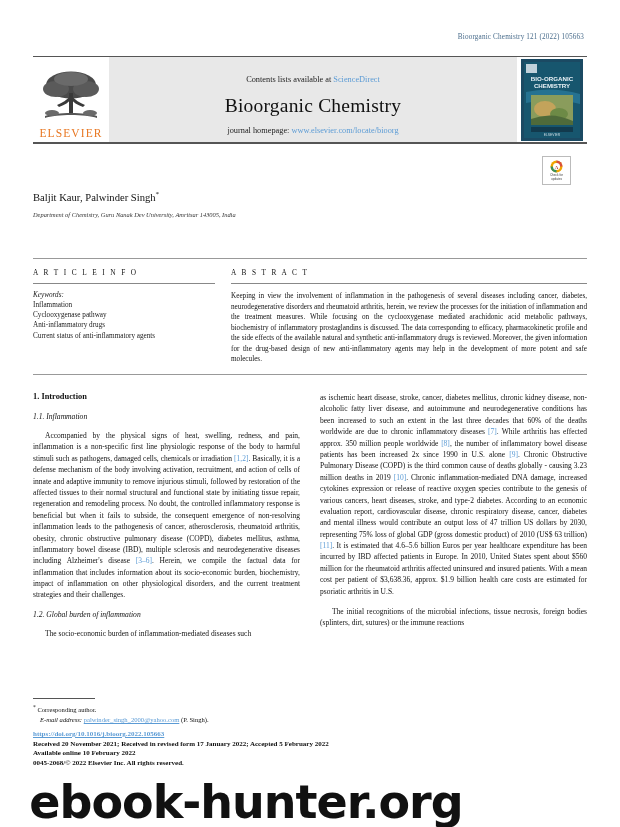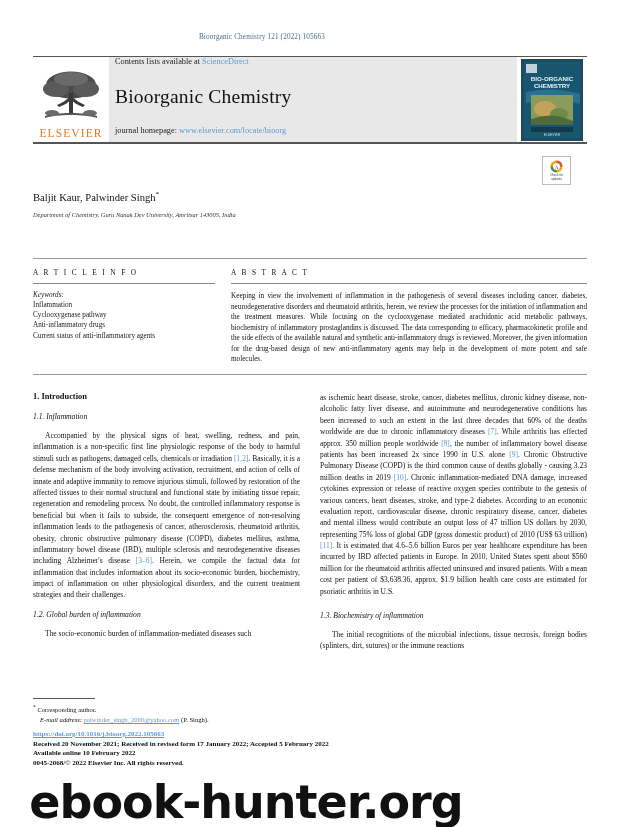--- a/index.html
+++ b/index.html
@@ -22,22 +22,22 @@
     width: 620px;
     height: 827px;
     padding: 0;
   }
 
   
   .running-head {
     position: absolute;
     top: 33px;
     left: 0;
-    width: 524px;
-    text-align: center;
+    width: 584px;
+    text-align: right;
     font-size: 7.2px;
     color: #4a6d8c;
     letter-spacing: 0.15px;
   }
 
   
   .masthead {
     position: absolute;
     top: 56px;
     left: 33px;
@@ -69,23 +69,23 @@
     letter-spacing: 1.1px;
     color: #e87722;
     line-height: 1;
     margin-top: 1px;
   }
   .masthead-center {
     flex: 1 1 auto;
     background: #e8e8e8;
     display: flex;
     flex-direction: column;
-    align-items: flex-start;
+    align-items: center;
     justify-content: space-between;
-    padding: 0 6px 7px 6px;
+    padding: 18px 6px 7px 6px;
   }
   .contents-line {
     font-size: 8.3px;
     color: #222;
   }
   .contents-line a {
     color: #5b9bd5;
     text-decoration: none;
   }
   .journal-title {
@@ -410,21 +410,20 @@
     <div class="bcol">
       <h2 class="num-head">1.  Introduction</h2>
       <h3 class="sub-head">1.1.   Inflammation</h3>
       <p class="para"><span>Accompanied by the physical signs of heat, swelling, redness, and pain, inflammation is a non-specific first line physiologic response of the body to harmful stimuli such as pathogens, damaged cells, chemicals or irradiation </span><span class="ref">[1,2]</span><span>. Basically, it is a defense mechanism of the body involving activation, recruitment, and action of cells of innate and adaptive immunity to remove injurious stimuli, followed by restoration of the affected tissues to their normal structural and functional state by initiating tissue repair, regeneration and remodeling process. No doubt, the controlled inflammatory response is beneficial but when it fails to subside, the consequent emergence of non-resolving inflammation leads to the pathogenesis of cancer, atherosclerosis, rheumatoid arthritis, obesity, chronic obstructive pulmonary disease (COPD), diabetes mellitus, asthma, inflammatory bowel disease (IBD), multiple sclerosis and neurodegenerative diseases including Alzheimer's disease </span><span class="ref">[3–6]</span><span>. Herein, we compile the factual data for inflammation that includes information about its socio-economic burden, biochemistry, impact of inflammation on other physiological disorders, and the current treatment strategies and their challenges.</span></p>
       <h3 class="sub-head">1.2.   Global burden of inflammation</h3>
       <p class="para">The socio-economic burden of inflammation-mediated diseases such</p>
     </div>
 
     <div class="bcol">
       <p class="para" style="text-indent:0"><span>as ischemic heart disease, stroke, cancer, diabetes mellitus, chronic kidney disease, non-alcoholic fatty liver disease, and autoimmune and neurodegenerative conditions has been increased to such an extent in the last three decades that 60% of the deaths worldwide are due to chronic inflammatory diseases </span><span class="ref">[7]</span><span>. While arthritis has effected approx. 350 million people worldwide </span><span class="ref">[8]</span><span>, the number of inflammatory bowel disease patients has been increased 2x since 1990 in U.S. alone </span><span class="ref">[9]</span><span>. Chronic Obstructive Pulmonary Disease (COPD) is the third common cause of deaths globally - causing 3.23 million deaths in 2019 </span><span class="ref">[10]</span><span>. Chronic inflammation-mediated DNA damage, increased cytokines expression or release of reactive oxygen species contribute to the genesis of various cancers, heart diseases, stroke, and type-2 diabetes. According to an economic evaluation report, cardiovascular disease, chronic respiratory disease, cancer, diabetes and mental illness would contribute an output loss of 47 trillion US dollars by 2030, representing 75% loss of global GDP (gross domestic product) of 2010 (US$ 63 trillion) </span><span class="ref">[11]</span><span>. It is estimated that 4.6–5.6 billion Euros per year healthcare expenditure has been incurred by IBD affected patients in Europe. In 2010, United States spent about $560 million for the rheumatoid arthritis affected uninsured and insured patients. With a mean cost per patient of $3,638.36, approx. $1.9 billion health care costs are estimated for psoriatic arthritis in U.S.</span></p>
-      <h3 class="sub-head" style="margin-top:14px">1.3.   Biochemistry of inflammation</h3>
       <p class="para">The initial recognitions of the microbial infections, tissue necrosis, foreign bodies (splinters, dirt, sutures) or the immune reactions</p>
     </div>
   </div>
 
   <div class="footnote">
     <div class="fn-rule"></div>
     <div class="fn-line">
       <span class="star">*</span>
       <span>Corresponding author.</span>
     </div>

